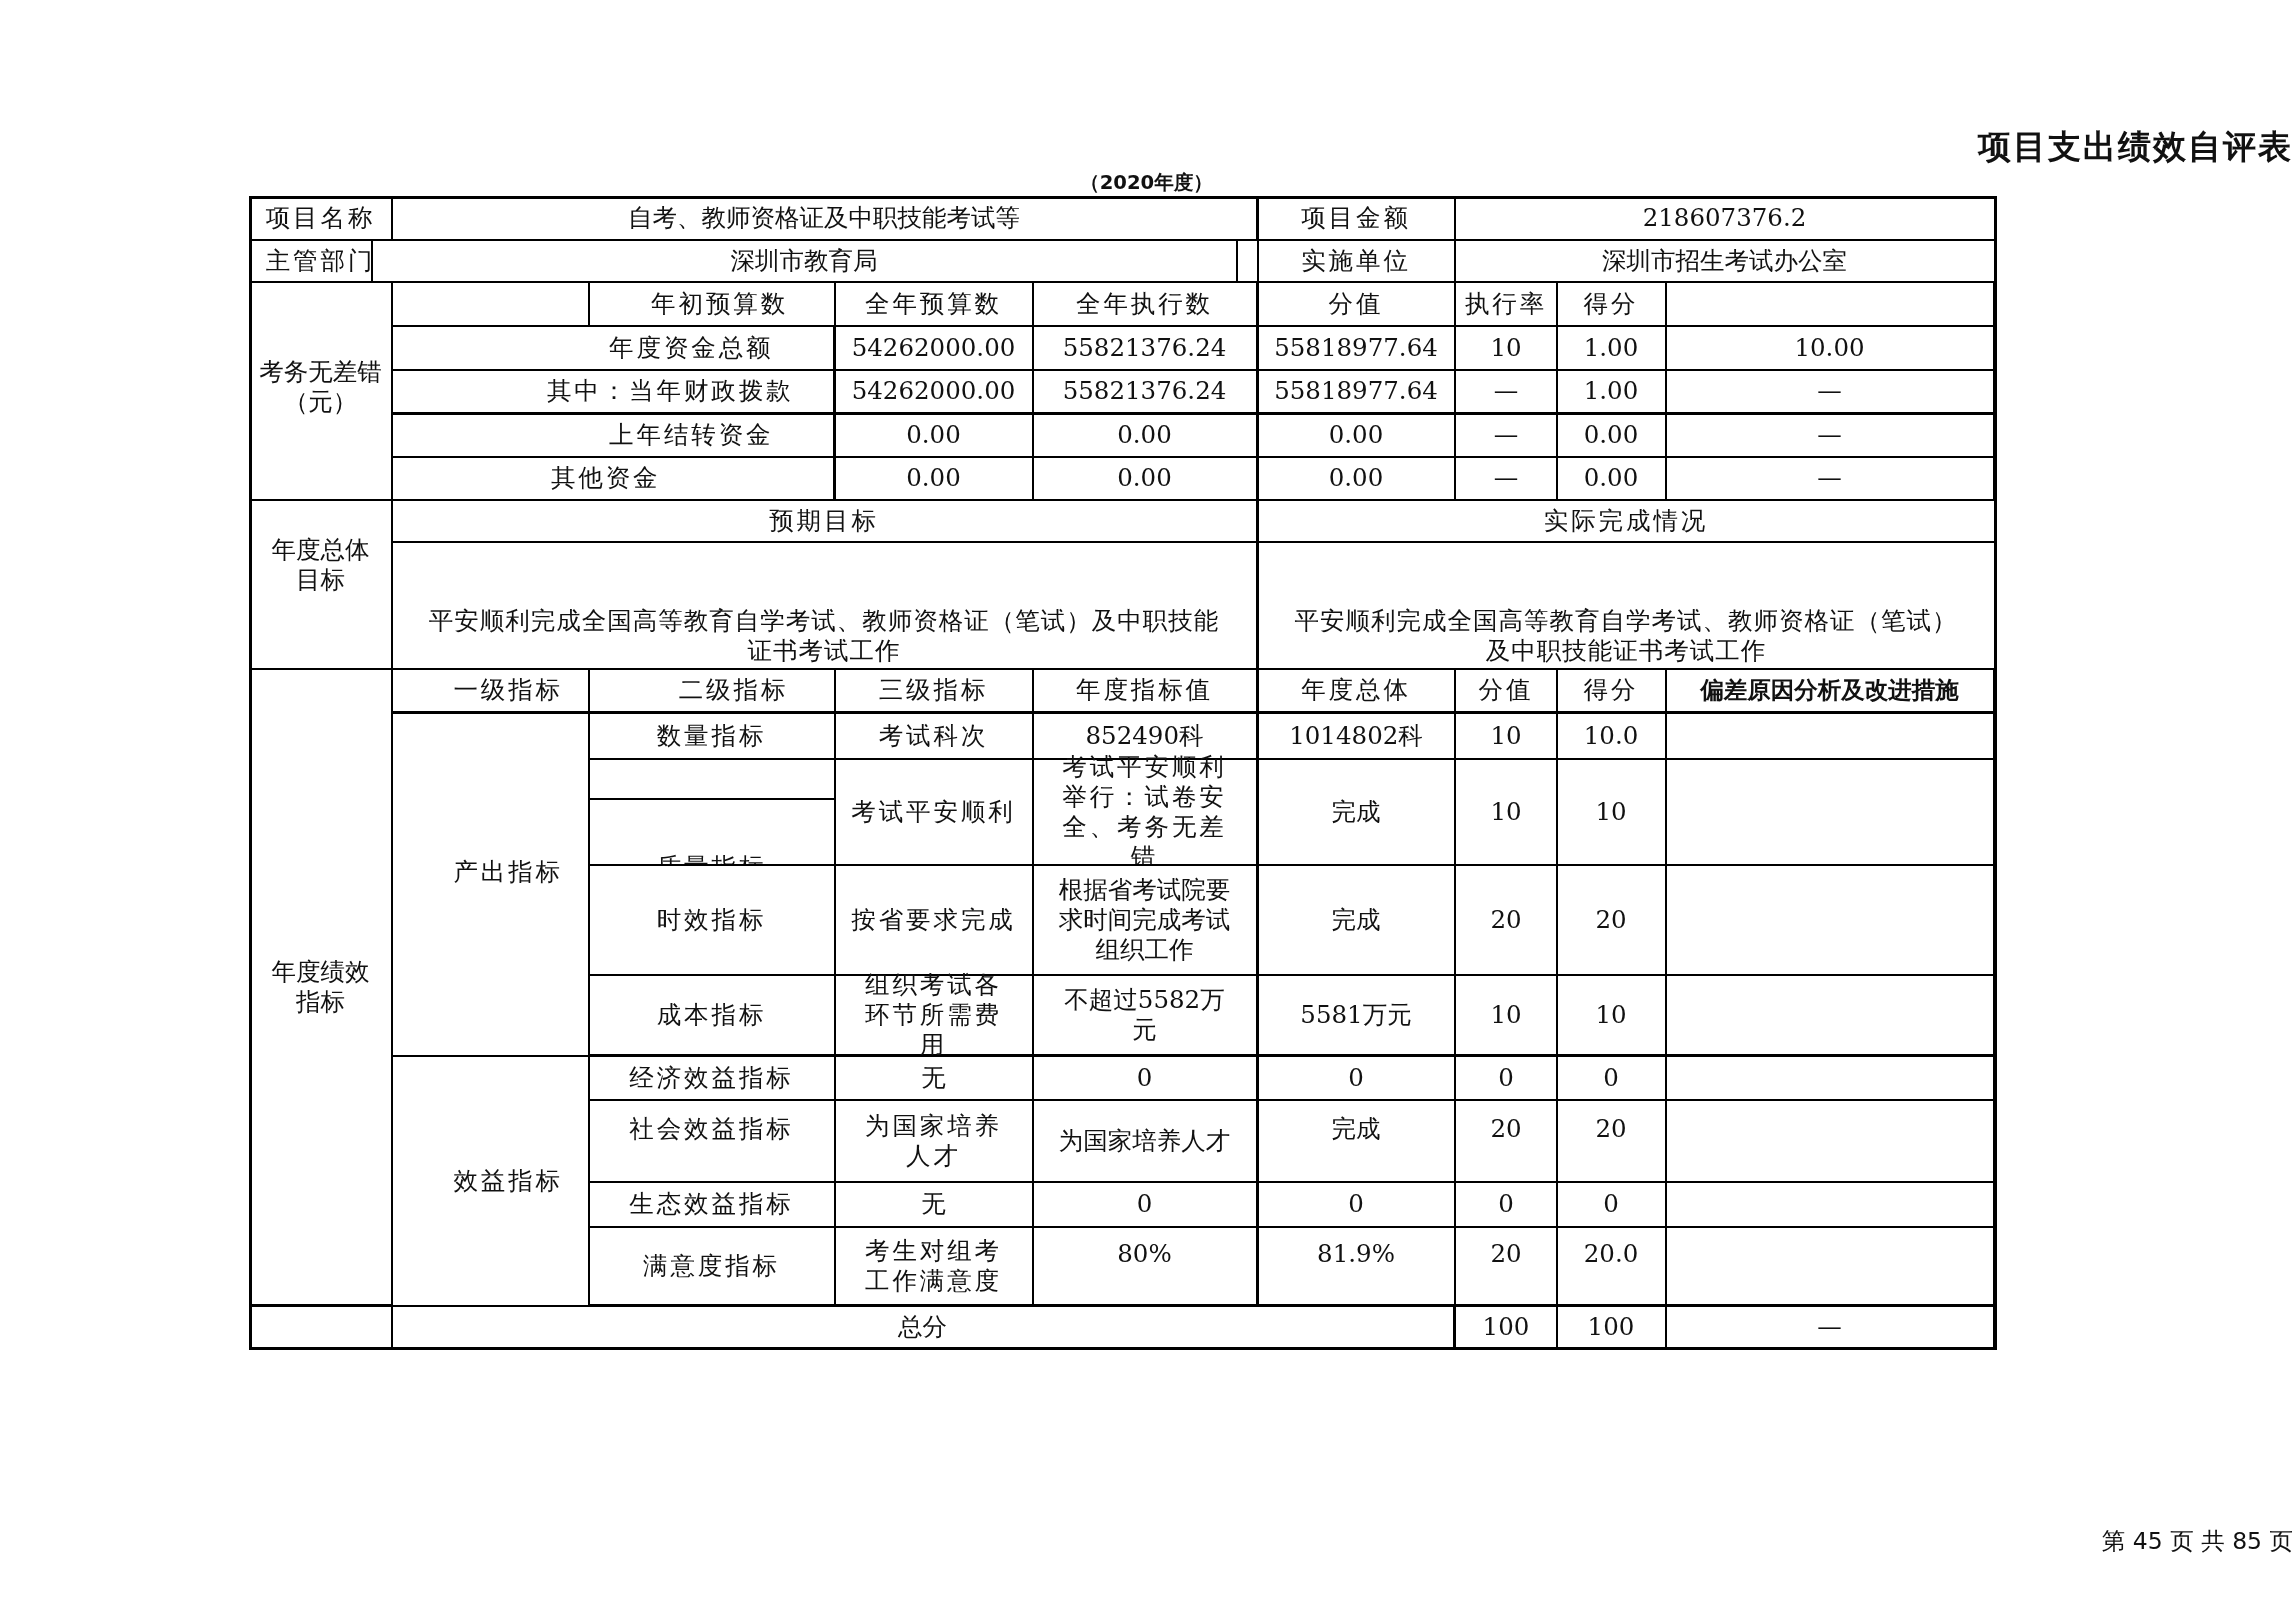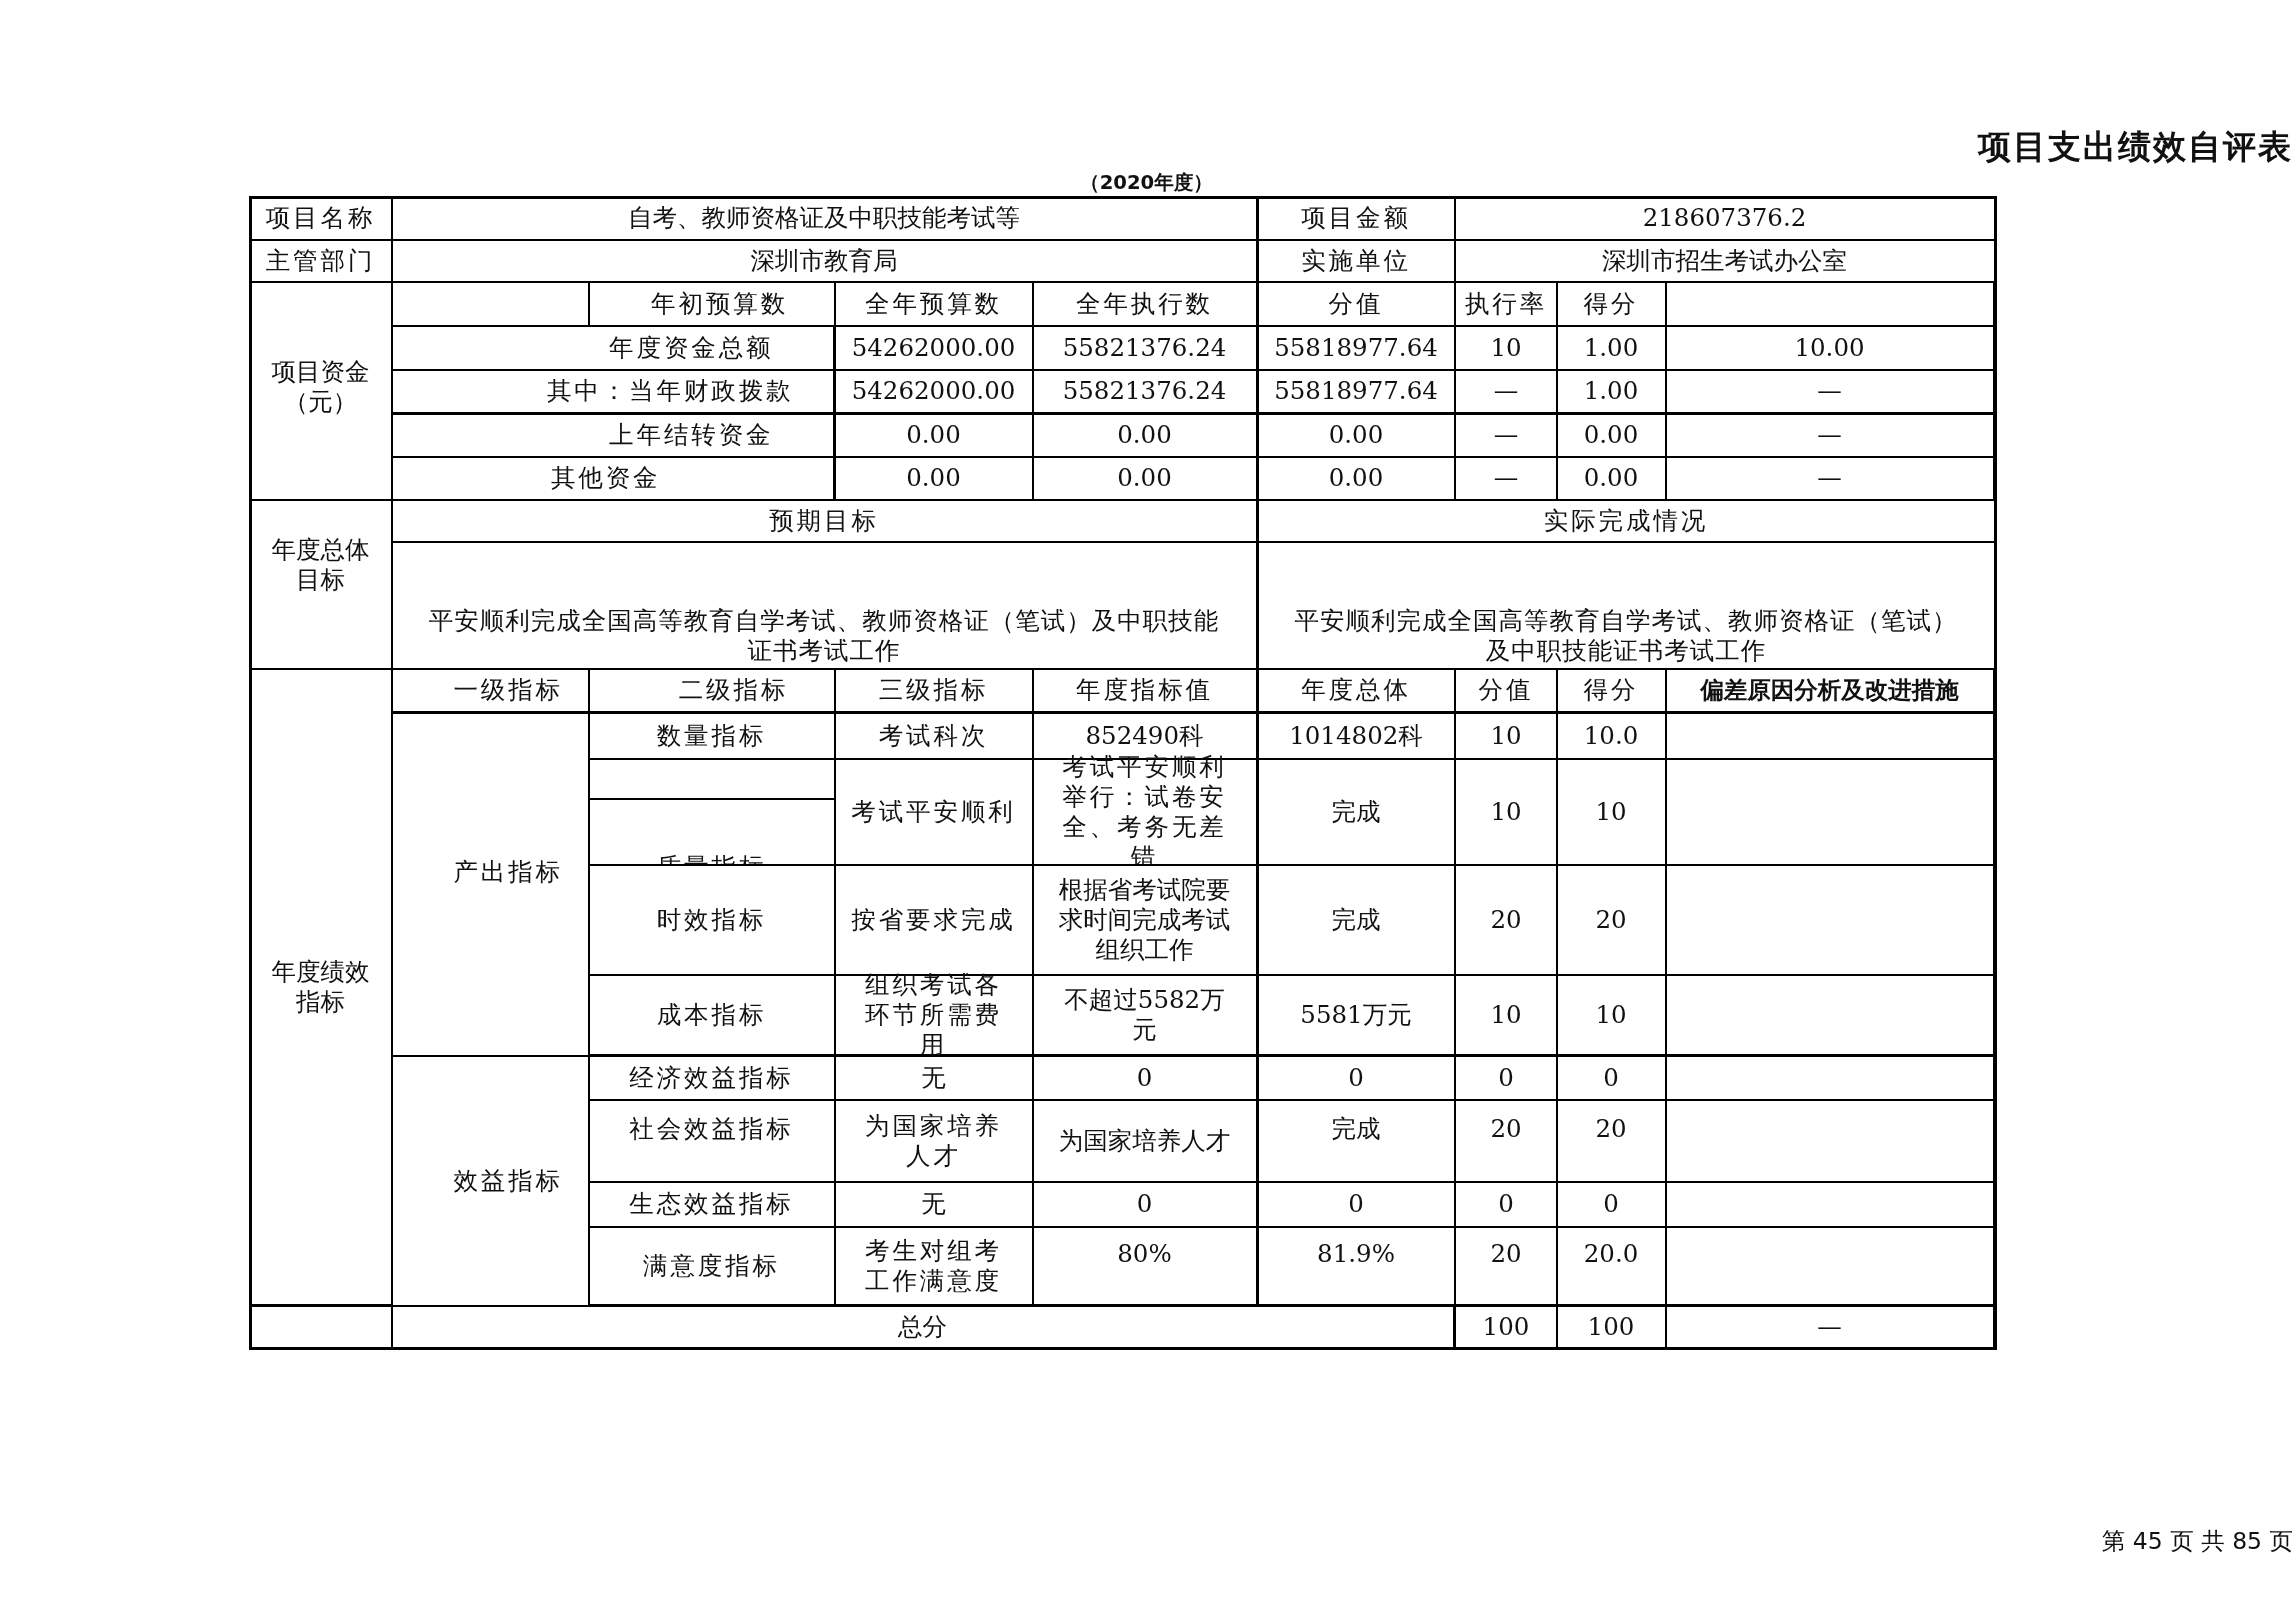--- a/index.html
+++ b/index.html
@@ -28,25 +28,25 @@
 <div class="subtitle">（2020年度）</div>
 
 <div>
 
   <div class="c wide" style="left:250px;top:197px;width:144px;height:45px;">项目名称</div>
   <div class="c" style="left:392px;top:197px;width:867px;height:45px;">自考、教师资格证及中职技能考试等</div>
   <div class="c wide" style="left:1258px;top:197px;width:199px;height:45px;">项目金额</div>
   <div class="c" style="left:1455px;top:197px;width:542px;height:45px;">218607376.2</div>
 
   <div class="c wide" style="left:250px;top:240px;width:144px;height:44px;">主管部门</div>
-  <div class="c" style="left:392px;top:240px;width:867px;height:44px;">深圳市教育局</div>
+  <div class="c" style="left:372px;top:240px;width:867px;height:44px;">深圳市教育局</div>
   <div class="c wide" style="left:1258px;top:240px;width:199px;height:44px;">实施单位</div>
   <div class="c" style="left:1455px;top:240px;width:542px;height:44px;">深圳市招生考试办公室</div>
 
-  <div class="c" style="left:250px;top:282px;width:144px;height:262px;padding-bottom:49px;">项目资金
+  <div class="c" style="left:250px;top:282px;width:144px;height:262px;padding-bottom:49px;">考务无差错
 （元）</div>
   <div class="c" style="left:392px;top:282px;width:199px;height:46px;"></div>
   <div class="c wide" style="left:589px;top:282px;width:248px;height:46px;padding-left:24px;">年初预算数</div>
   <div class="c wide" style="left:835px;top:282px;width:200px;height:46px;">全年预算数</div>
   <div class="c wide" style="left:1033px;top:282px;width:226px;height:46px;">全年执行数</div>
   <div class="c wide" style="left:1258px;top:282px;width:199px;height:46px;">分值</div>
   <div class="c wide" style="left:1455px;top:282px;width:105px;height:46px;">执行率</div>
   <div class="c wide" style="left:1557px;top:282px;width:111px;height:46px;">得分</div>
   <div class="c" style="left:1666px;top:282px;width:330px;height:46px;"></div>
 

